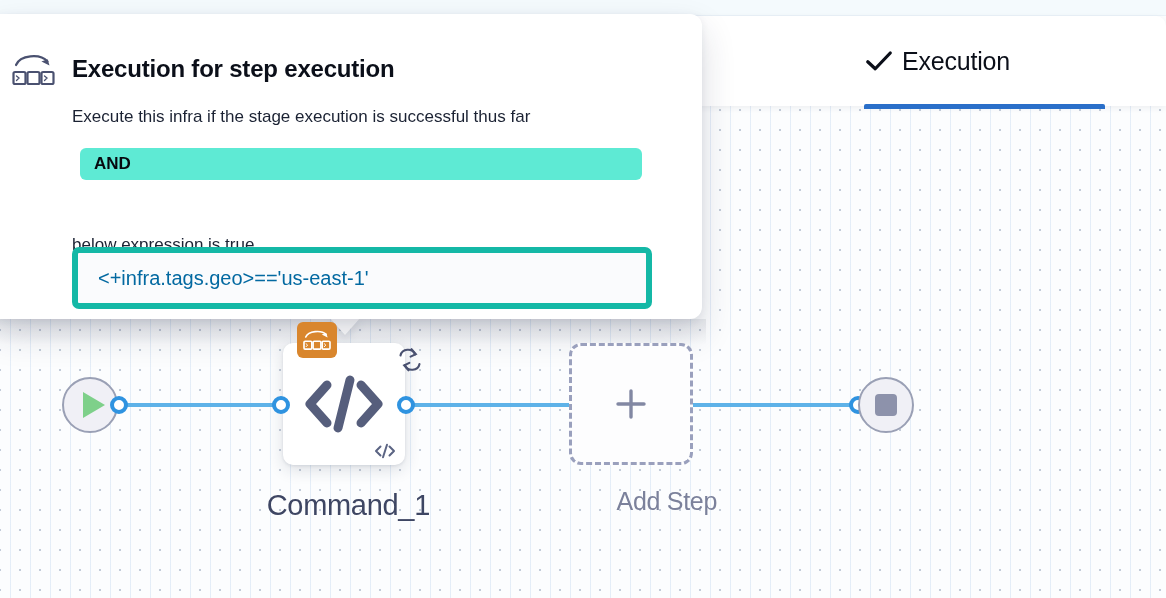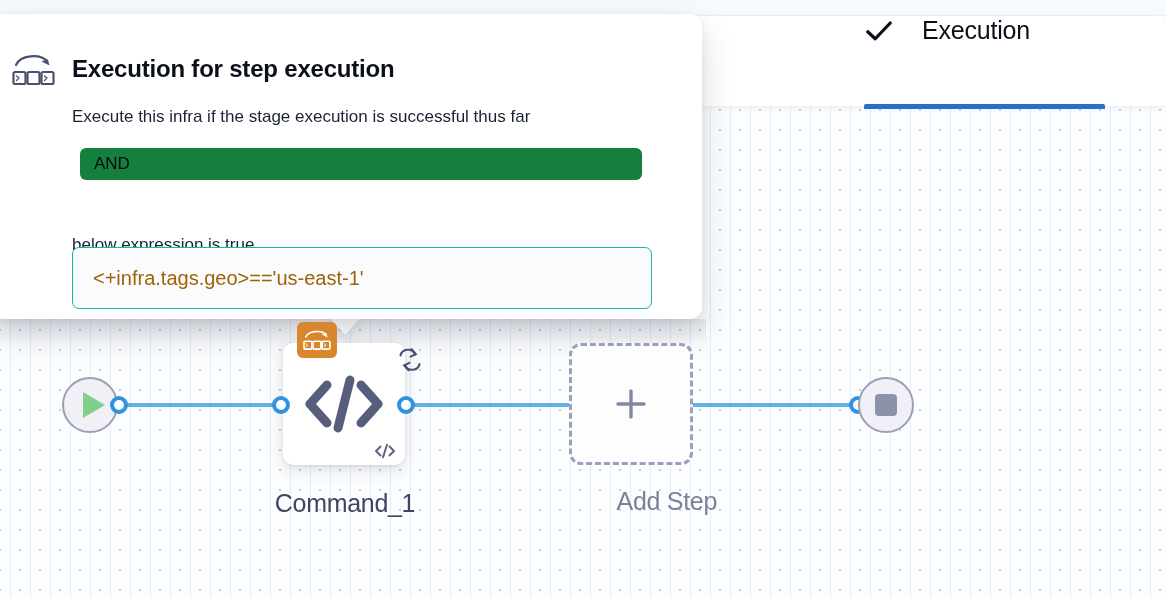--- a/index.html
+++ b/index.html
@@ -37,21 +37,21 @@
     left: 0; top: 16px;
     width: 1166px; height: 90px;
     background: #ffffff;
     border-top-left-radius: 10px;
     border-top-right-radius: 10px;
     box-shadow: 0 2px 6px rgba(40,50,70,0.07);
   }
   .tab {
     position: absolute;
     top: 0; height: 90px;
-    display: flex; align-items: flex-start; gap: 28px;
+    display: flex; align-items: center; gap: 8px;
     font-size: 25px;
     color: #0b0f19;
     letter-spacing: -0.2px;
     white-space: nowrap;
   }
   #tab-environment { left: 600px; }
   #tab-execution  { left: 864px; }
   #tab-execution-underline {
     position: absolute;
     left: 864px; top: 88px;
@@ -100,36 +100,36 @@
     position: absolute; left: 76px;
     font-size: 17px; color: #1b2233;
   }
   #popover-line-1 { top: 93px; }
   #popover-line-2 { top: 201px; margin-top: 20px; }
 
   #and-field {
     position: absolute;
     left: 84px; top: 134px;
     width: 562px; height: 32px;
-    background: #15803d;
+    background: #5eead4;
     border-radius: 6px;
     display: flex; align-items: center;
     padding-left: 14px;
-    font-size: 17px; color: #07090f;
+    font-size: 17px; color: #07090f; font-weight: bold;
   }
   #expression-field {
     position: absolute;
     left: 76px; top: 233px;
     width: 580px; height: 62px;
     background: #fafbfd;
-    border: 1px solid #14b8a6;
+    border: 6px solid #14b8a6;
     border-radius: 7px;
     display: flex; align-items: center;
     padding-left: 20px;
-    font-size: 20px; color: #a16207;
+    font-size: 20px; color: #0369a1;
   }
 
   
   .conn-line {
     position: absolute;
     height: 4px; background: #5eb2e8;
     border-radius: 2px;
   }
   #line-start-node  { left: 110px; top: 403px; width: 180px; }
   #line-node-add    { left: 398px; top: 403px; width: 180px; }
@@ -197,22 +197,22 @@
     width: 34px; height: 30px;
   }
   #node-corner-code {
     position: absolute; right: 7px; bottom: 3px;
     width: 26px; height: 22px;
   }
   #command-label {
     position: absolute;
     left: 260px; top: 489px;
     width: 170px;
-    text-align: center;
-    font-size: 25px;
+    text-align: right;
+    font-size: 29px;
     color: #3e4663;
     letter-spacing: -0.3px;
   }
 
   
   #add-step-box {
     position: absolute;
     left: 569px; top: 343px;
     width: 124px; height: 122px;
     border: 3px dashed #9aa0bd;

